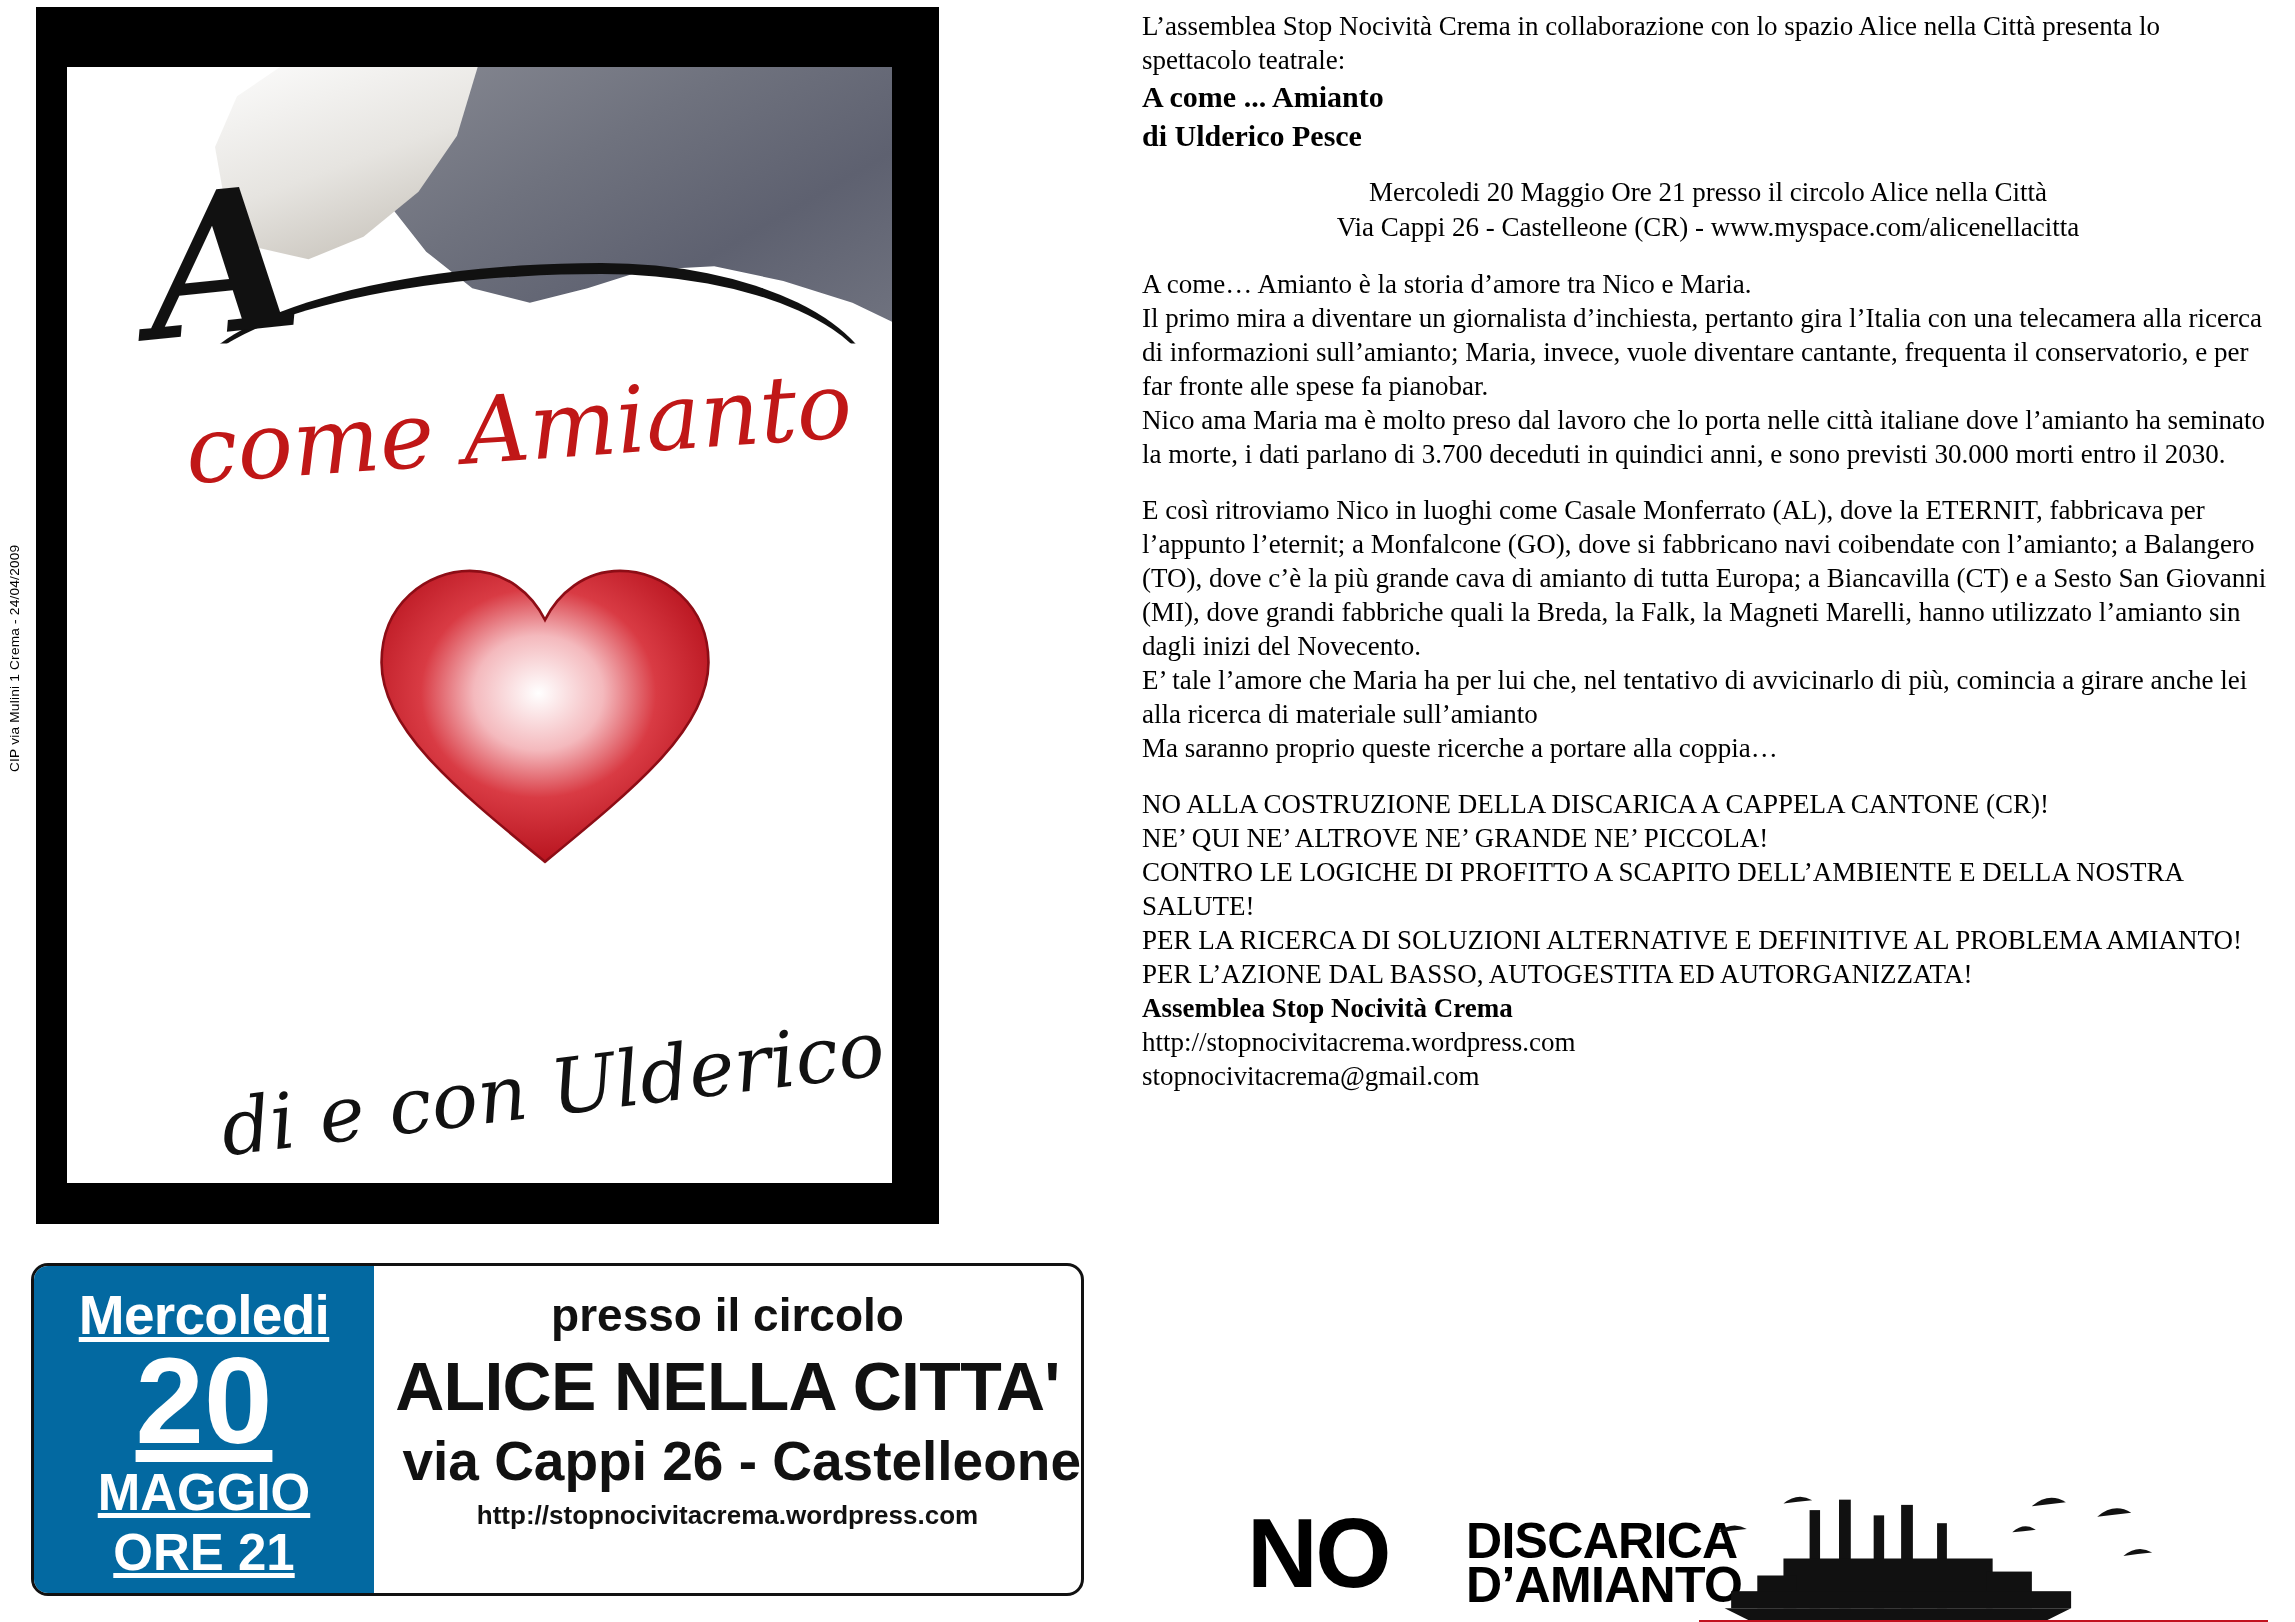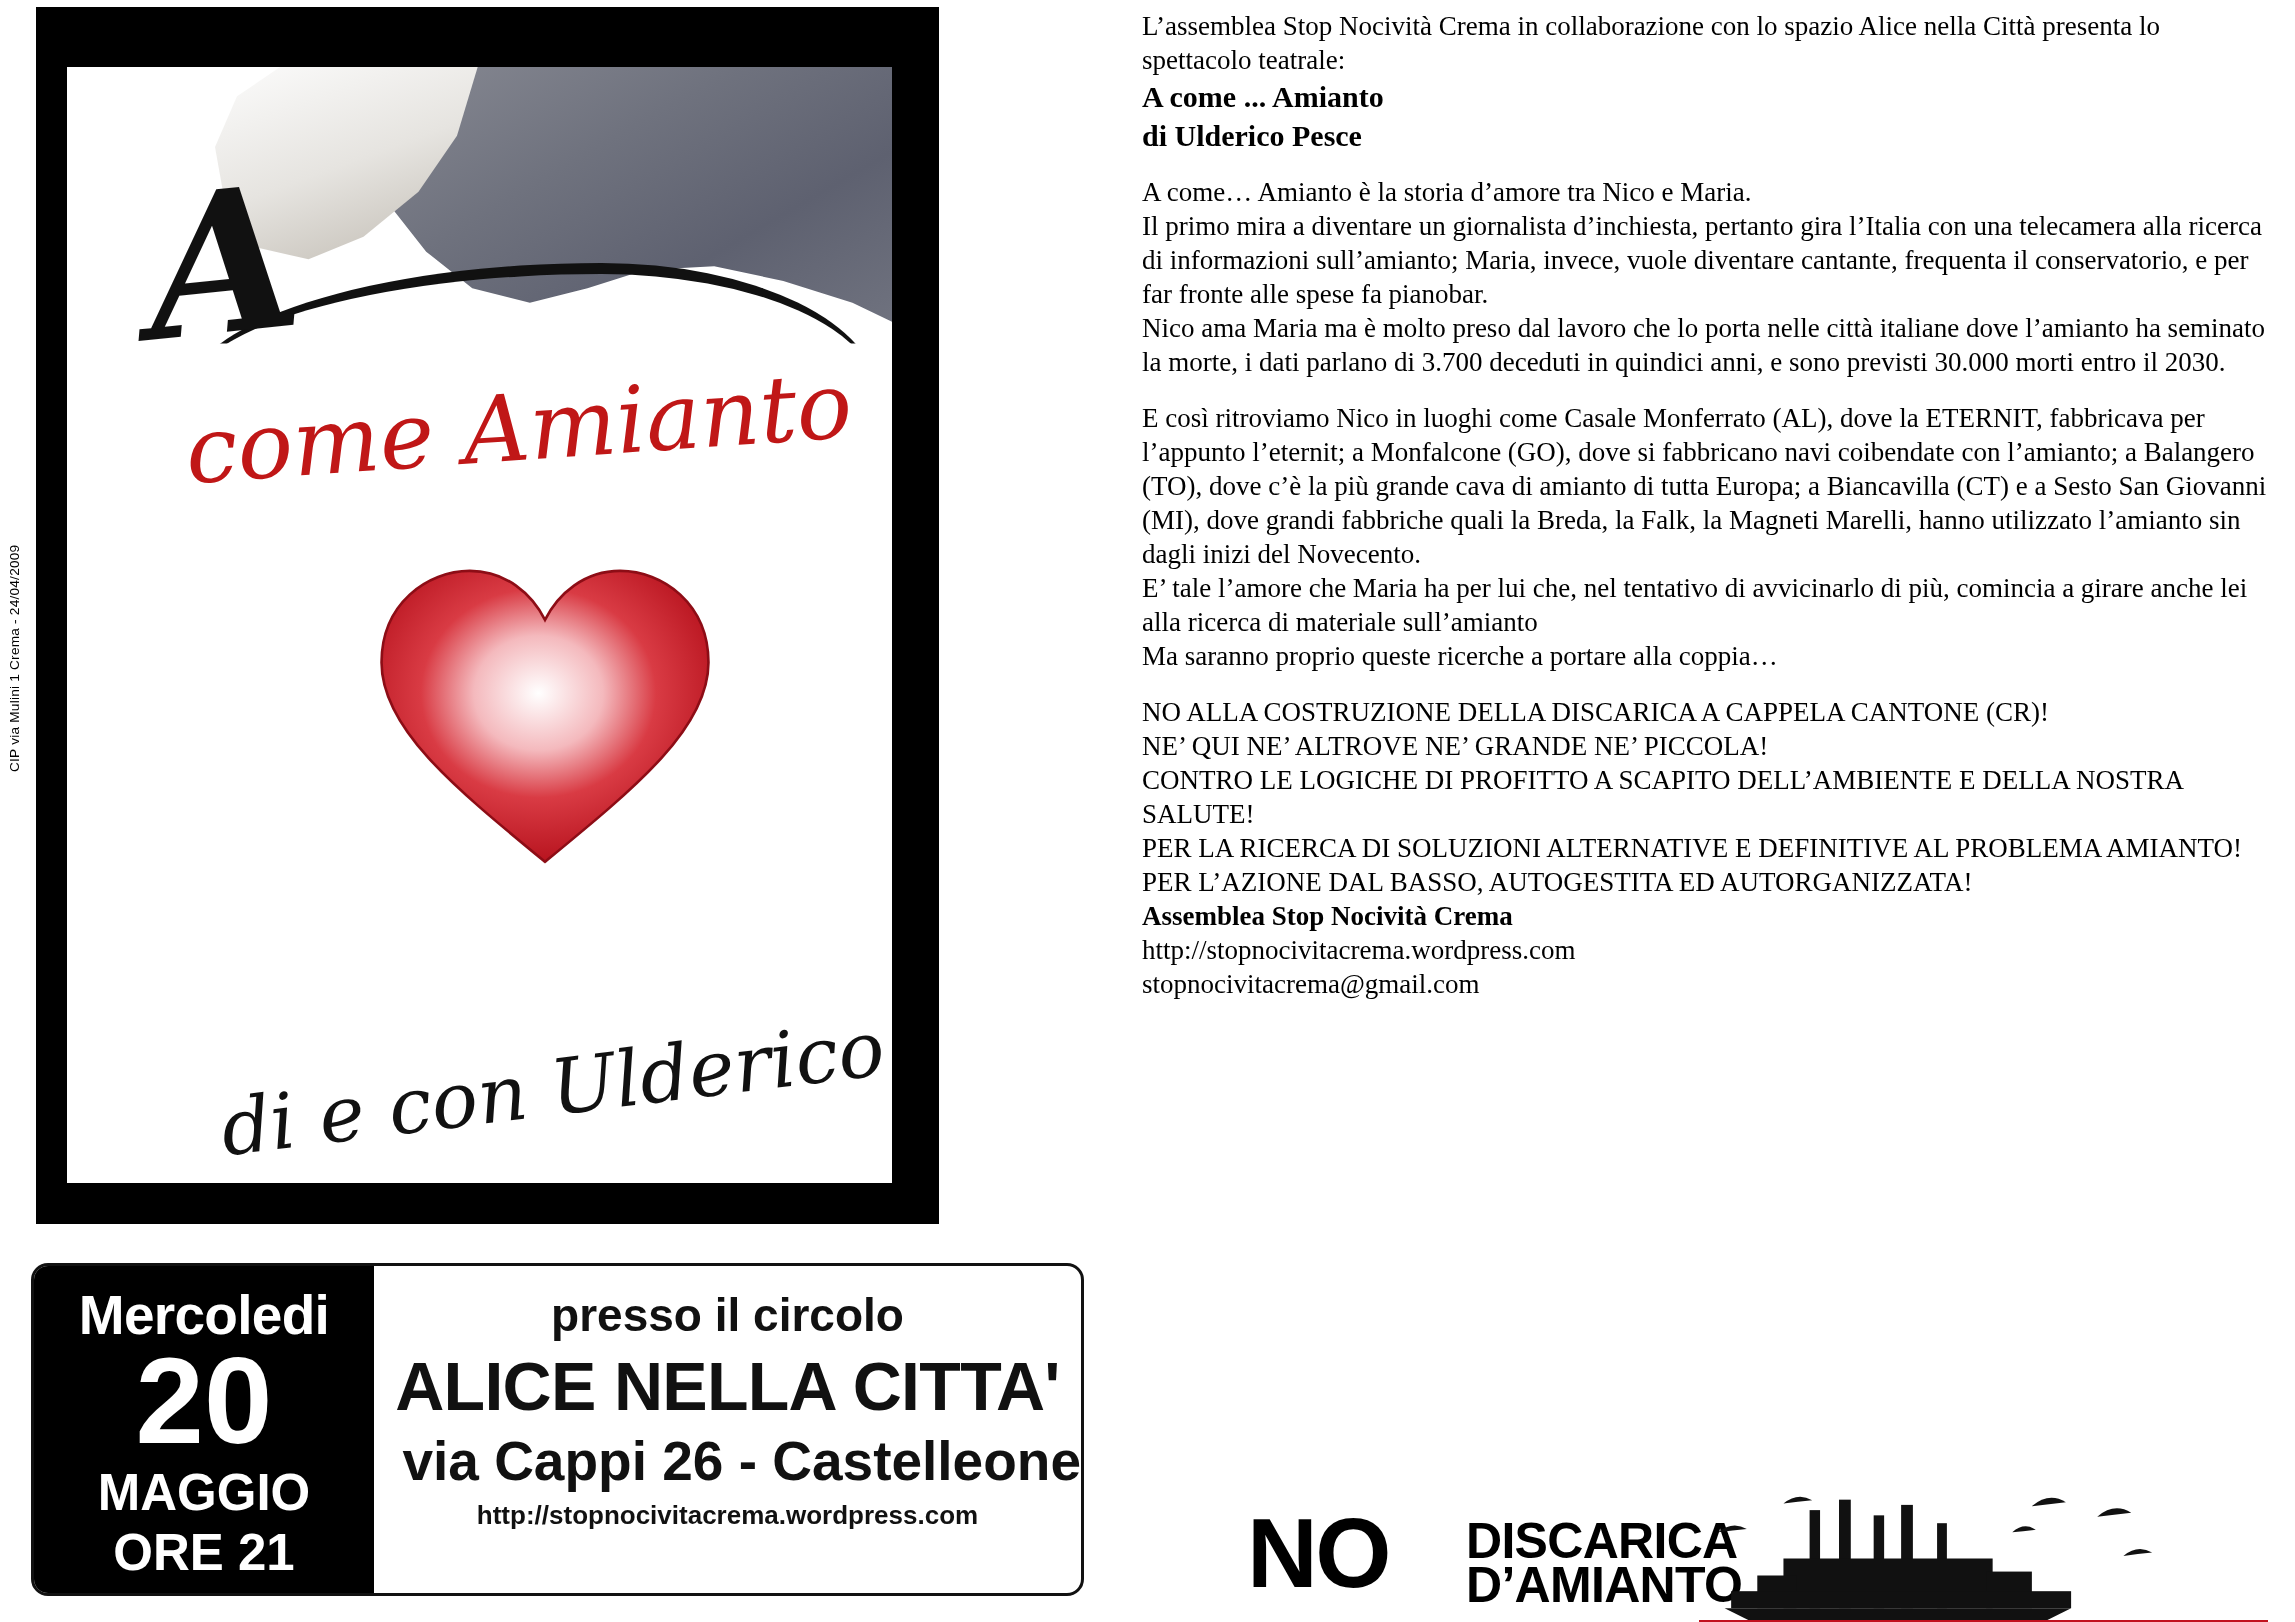--- a/index.html
+++ b/index.html
@@ -91,23 +91,24 @@
   
   .infobar{
     position:absolute;left:31px;top:1263px;width:1047px;height:327px;
     background:#ffffff;
     border:3.3px solid #111;
     border-radius:17px;
     overflow:hidden;
   }
   .infobar .blackbox{
     position:absolute;left:0;top:0;width:340px;height:100%;
-    background:#000000;
+    background:#0369a1;
     color:#ffffff;
     text-align:center;
+    text-decoration:underline;
   }
   .blackbox .l1{font-size:55px;font-weight:700;margin-top:17px;letter-spacing:-0.7px;}
   .blackbox .l2{font-size:123px;font-weight:700;line-height:0.95;margin-top:-3.9px;}
   .blackbox .l3{font-size:51px;font-weight:700;margin-top:2.6px;}
   .blackbox .l4{font-size:51px;font-weight:700;margin-top:1.3px;}
   .infobar .whitebox{
     position:absolute;left:340px;top:0;right:0;height:100%;
     text-align:center;color:#111;
   }
   .whitebox .w1{font-size:46px;font-weight:700;margin-top:22px;}
@@ -212,20 +213,24 @@
   </div>
 
   <div class="right">
     <p class="intro">L’assemblea Stop Nocività Crema in collaborazione con lo spazio Alice nella Città presenta lo spettacolo teatrale:</p>
 
     <div class="title-block">
       <div>A come ... Amianto</div>
       <div>di Ulderico Pesce</div>
     </div>
 
+    <div class="when-block">
+      <div>Mercoledi 20 Maggio Ore 21 presso il circolo Alice nella Città</div>
+      <div>Via Cappi 26 - Castelleone (CR) - www.myspace.com/alicenellacitta</div>
+    </div>
 
     <div class="body-block">
       <p>A come… Amianto è la storia d’amore tra Nico e Maria.</p>
       <p>Il primo mira a diventare un giornalista d’inchiesta, pertanto gira l’Italia con una telecamera alla ricerca di informazioni sull’amianto;  Maria, invece, vuole diventare cantante, frequenta il conservatorio, e per far fronte alle spese fa pianobar.</p>
       <p>Nico ama Maria ma è molto preso dal lavoro che lo porta nelle città italiane dove l’amianto ha seminato la morte, i dati parlano di 3.700 deceduti in quindici anni, e sono previsti 30.000 morti entro il 2030.</p>
       <div class="gap"></div>
       <p>E così ritroviamo Nico in luoghi come Casale Monferrato (AL), dove la ETERNIT, fabbricava per l’appunto l’eternit; a Monfalcone (GO), dove si fabbricano navi coibendate con l’amianto; a Balangero (TO), dove c’è la più grande cava di amianto di tutta Europa; a Biancavilla (CT) e a Sesto San Giovanni (MI), dove grandi fabbriche quali la Breda, la Falk, la Magneti Marelli, hanno utilizzato l’amianto sin dagli inizi del Novecento.</p>
       <p>E’ tale l’amore che Maria ha per lui che, nel tentativo di avvicinarlo di più, comincia a girare anche lei alla ricerca di materiale sull’amianto</p>
       <p>Ma saranno proprio queste ricerche a portare alla coppia…</p>
     </div>

